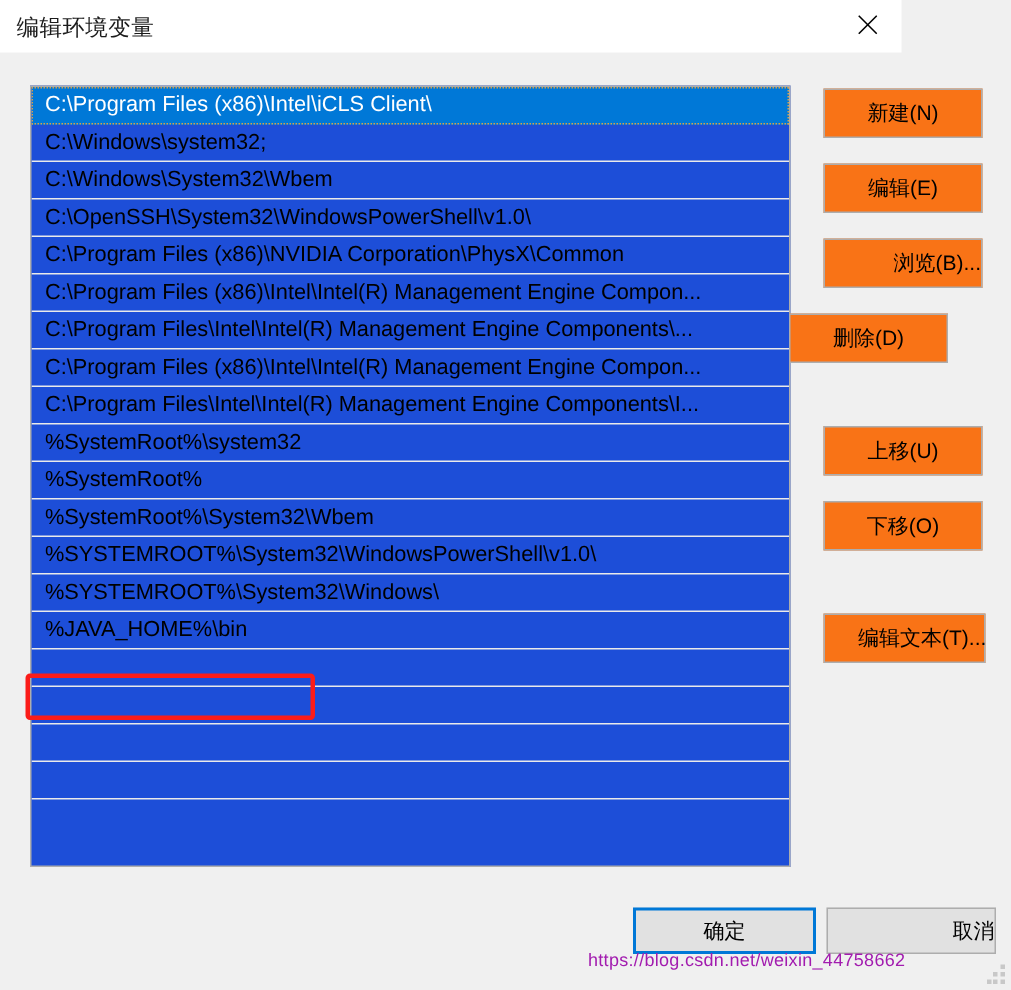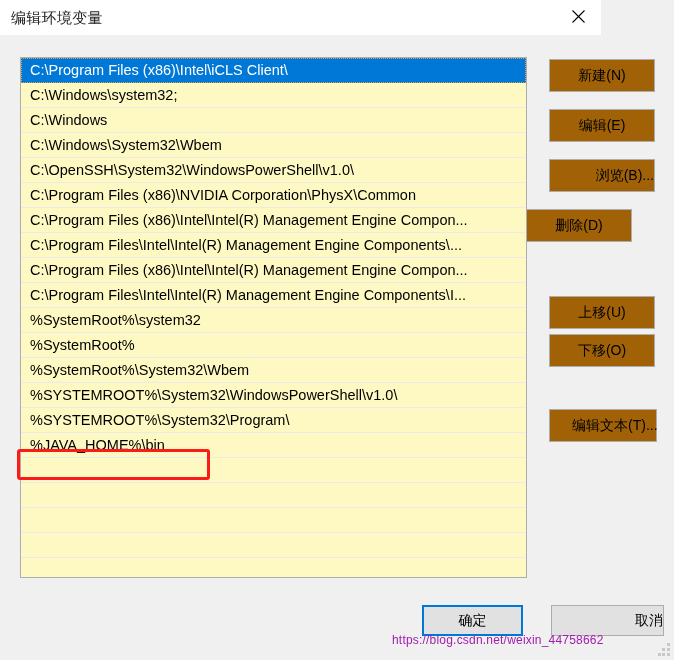--- a/index.html
+++ b/index.html
@@ -39,21 +39,21 @@
     justify-content: center;
     cursor: default;
   }
   #close-button svg { display: block; }
 
   
   #listbox {
     position: absolute;
     left: 20px; top: 57px;
     width: 507px; height: 521px;
-    background: #fef9c3;
+    background: #1d4ed8;
     border: 1px solid #adadad;
     box-sizing: border-box;
     overflow: hidden;
   }
   .row {
     height: 25px;
     line-height: 25px;
     box-sizing: border-box;
     border-bottom: 1px solid #eaeaea;
     padding-left: 9px;
@@ -80,45 +80,45 @@
     border: 3px solid #fb1c19;
     border-radius: 3px;
     box-sizing: border-box;
     pointer-events: none;
   }
 
   
   .btn {
     position: absolute;
     width: 106px; height: 33px;
-    background: #a16207;
+    background: #f97316;
     border: 1px solid #adadad;
     box-sizing: border-box;
     font-family: "Liberation Sans", "DejaVu Sans", sans-serif;
     font-size: 14px;
     color: #000000;
     text-align: center;
     line-height: 31px;
     white-space: nowrap;
     cursor: default;
     padding: 0;
   }
   #btn-new      { left: 549px; top: 59px; }
   #btn-edit     { left: 549px; top: 109px; }
   #btn-browse   { left: 549px; top: 159px; text-align: right; }
   #btn-delete   { left: 526px; top: 209px; }
-  #btn-moveup   { left: 549px; top: 284px; margin-top: 12px; }
+  #btn-moveup   { left: 549px; top: 284px; }
   #btn-movedown { left: 549px; top: 334px; }
   #btn-edittext { left: 549px; top: 409px; width: 108px; padding-left: 22px; }
 
   
   #btn-ok {
     position: absolute;
     left: 422px; top: 605px;
-    width: 101px; height: 31px;
+    width: 122px; height: 31px;
     background: #e1e1e1;
     border: 2px solid #0078d7;
     box-sizing: border-box;
     font-family: "Liberation Sans", "DejaVu Sans", sans-serif;
     font-size: 14px;
     color: #000;
     text-align: center;
     line-height: 27px;
     cursor: default;
     padding: 0;
@@ -174,33 +174,32 @@
         <line x1="0.5" y1="0.5" x2="12.5" y2="12.5" stroke="#000" stroke-width="1.1"></line>
         <line x1="12.5" y1="0.5" x2="0.5" y2="12.5" stroke="#000" stroke-width="1.1"></line>
       </svg>
     </span>
   </div>
 </div>
 
 <div id="listbox">
     <div class="row selected">C:\Program Files (x86)\Intel\iCLS Client\</div>
     <div class="row">C:\Windows\system32;</div>
-    <div class="row">C:\Windows</div>
     <div class="row">C:\Windows\System32\Wbem</div>
     <div class="row">C:\OpenSSH\System32\WindowsPowerShell\v1.0\</div>
     <div class="row">C:\Program Files (x86)\NVIDIA Corporation\PhysX\Common</div>
     <div class="row">C:\Program Files (x86)\Intel\Intel(R) Management Engine Compon...</div>
     <div class="row">C:\Program Files\Intel\Intel(R) Management Engine Components\...</div>
     <div class="row">C:\Program Files (x86)\Intel\Intel(R) Management Engine Compon...</div>
     <div class="row">C:\Program Files\Intel\Intel(R) Management Engine Components\I...</div>
     <div class="row">%SystemRoot%\system32</div>
     <div class="row">%SystemRoot%</div>
     <div class="row">%SystemRoot%\System32\Wbem</div>
     <div class="row">%SYSTEMROOT%\System32\WindowsPowerShell\v1.0\</div>
-    <div class="row">%SYSTEMROOT%\System32\Program\</div>
+    <div class="row">%SYSTEMROOT%\System32\Windows\</div>
     <div class="row">%JAVA_HOME%\bin</div>
     <div class="row empty"></div>
     <div class="row empty"></div>
     <div class="row empty"></div>
     <div class="row empty"></div>
   </div>
 
 <div id="annotation-box"></div>
 
 <button class="btn" id="btn-new">新建(N)</button>

